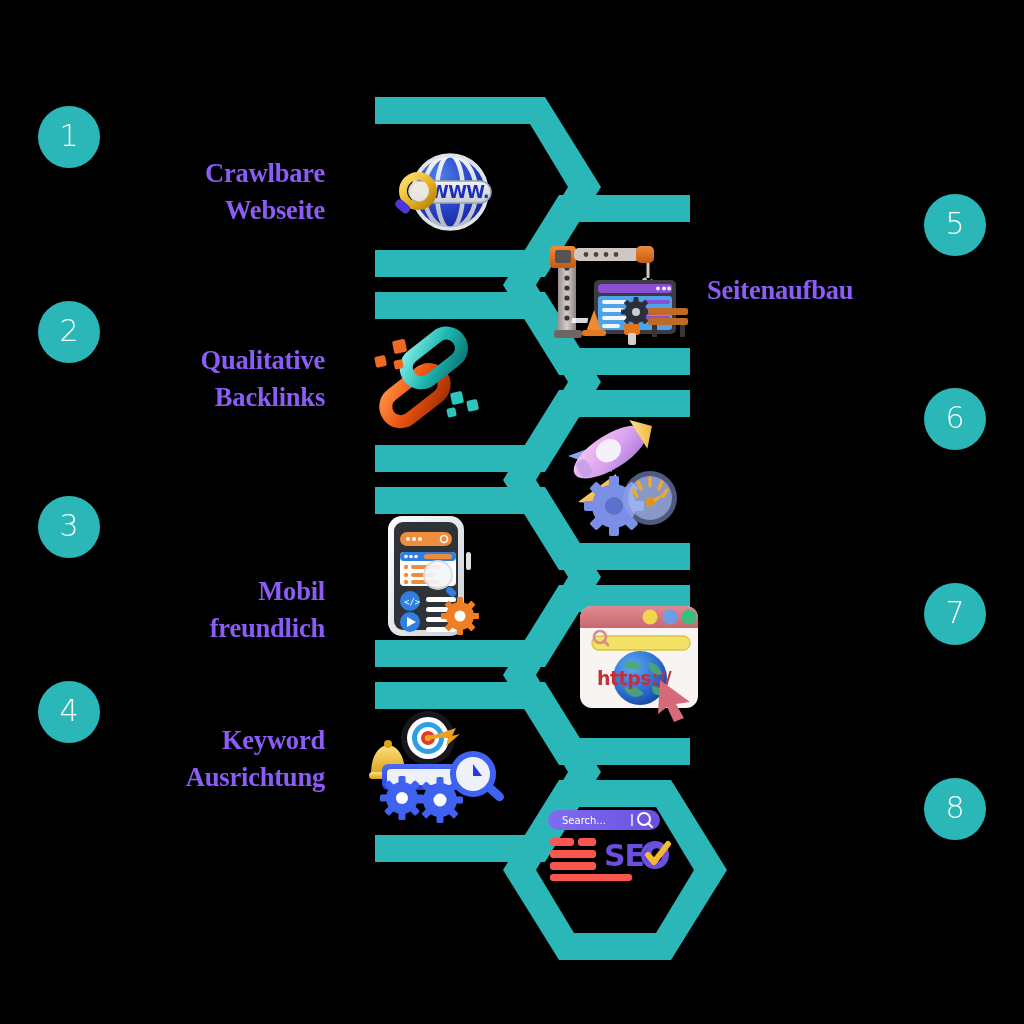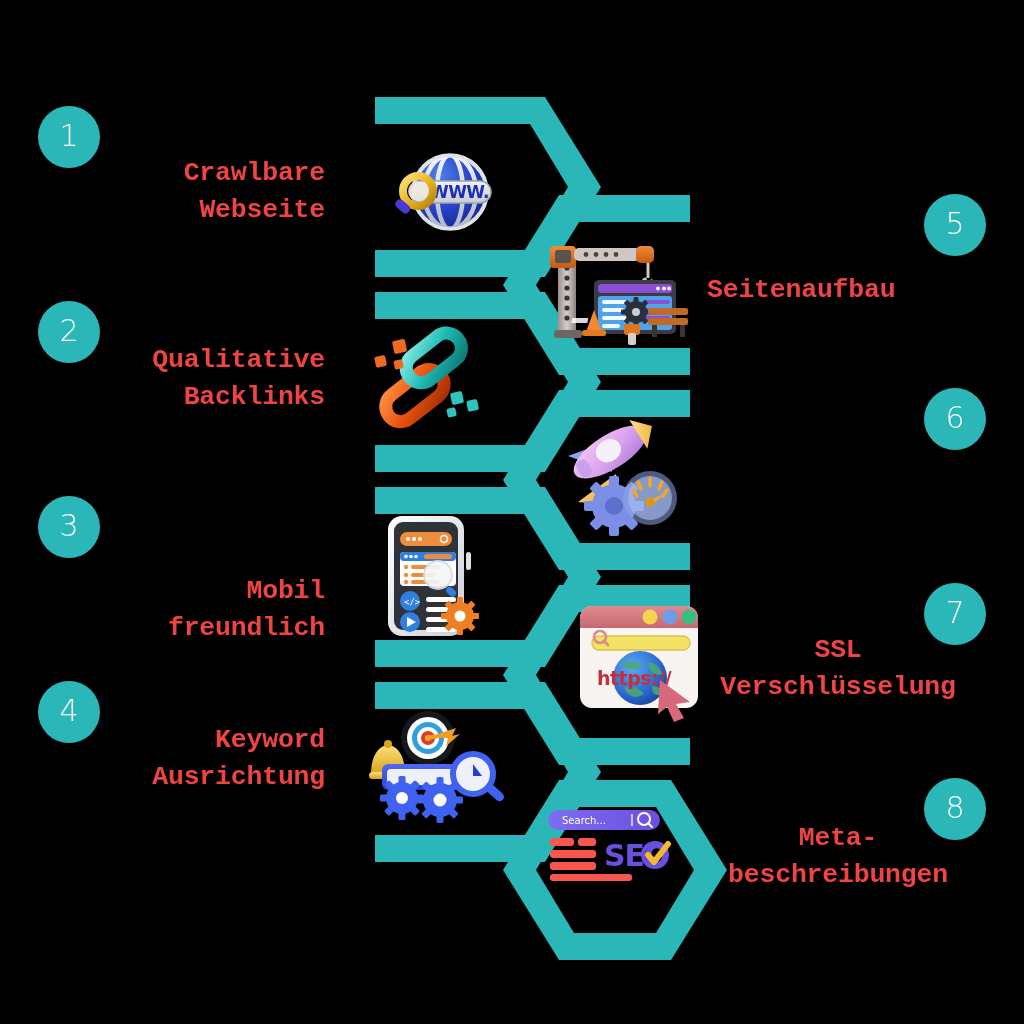--- a/index.html
+++ b/index.html
@@ -16,23 +16,23 @@
     position:absolute;width:62px;height:62px;border-radius:50%;
     background:#2BB7B7;display:flex;align-items:center;justify-content:center;
     color:#ffffff;font-size:30px;font-weight:300;line-height:1;
     font-family:"DejaVu Sans","Liberation Sans",sans-serif;
     letter-spacing:0px;
   }
   .badge span{transform:translateY(-1px);}
 
   
   .lab{
-    position:absolute;color:#ef4444;font-weight:bold;font-size:26.5px;
+    position:absolute;color:#8b5cf6;font-weight:bold;font-size:26.5px;
     line-height:1.38;letter-spacing:-0.2px;
-    font-family:Liberation Mono, monospace;
+    font-family:Liberation Serif, serif;
     white-space:pre-line;
   }
   .lab.r{text-align:right;}
   .lab.l{text-align:left;}
 
   
   .icon{position:absolute;}
   svg{display:block;overflow:visible;}
 </style>
 </head>
@@ -122,24 +122,20 @@
   <div class="lab r" style="left:60px;top:155px;width:265px;">Crawlbare
 Webseite</div>
   <div class="lab r" style="left:60px;top:342px;width:265px;">Qualitative
 Backlinks</div>
   <div class="lab r" style="left:60px;top:537px;width:265px;margin-top:36px;">Mobil
 freundlich</div>
   <div class="lab r" style="left:60px;top:722px;width:265px;">Keyword
 Ausrichtung</div>
 
   <div class="lab l" style="left:707px;top:272px;width:285px;">Seitenaufbau</div>
-  <div class="lab l" style="left:693px;top:632px;width:290px;text-align:center;">SSL
-Verschlüsselung</div>
-  <div class="lab l" style="left:693px;top:820px;width:290px;text-align:center;">Meta-
-beschreibungen</div>
 
   <div class="icon" style="left:388px;top:138px;">
     <svg width="118" height="112" viewBox="0 0 118 112">
       <defs>
         <radialGradient id="g1b" cx="35%" cy="28%" r="78%">
           <stop offset="0%" stop-color="#4f7fe8"></stop>
             <stop offset="55%" stop-color="#2a46c8"></stop>
           <stop offset="100%" stop-color="#14259a"></stop>
         </radialGradient>
         <linearGradient id="g1w" x1="0" y1="0" x2="0" y2="1">

